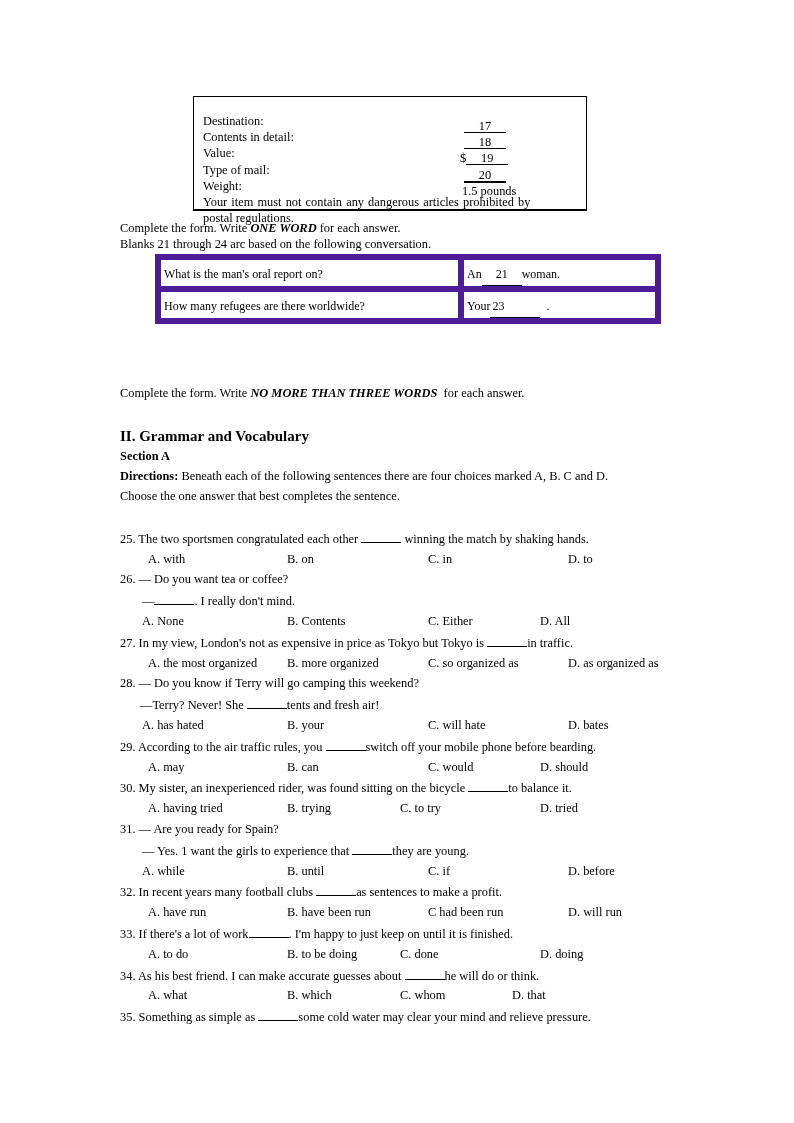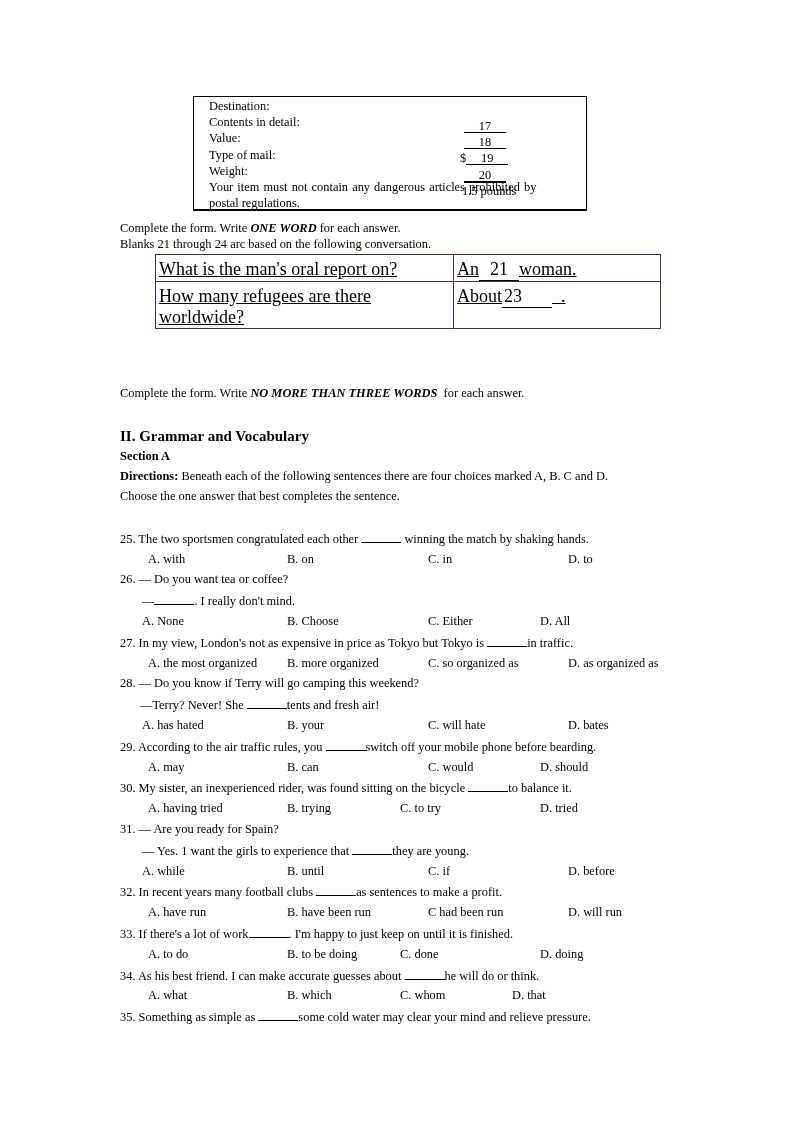--- a/index.html
+++ b/index.html
@@ -10,32 +10,32 @@
   }
   .abs { position: absolute; white-space: nowrap; }
   .bi { font-weight: bold; font-style: italic; }
   .b { font-weight: bold; }
 
   
   #form-box {
     position: absolute; left: 193px; top: 96px; width: 394px; height: 115px;
     border: 1px solid #000; border-bottom: 2px solid #000; box-sizing: border-box;
   }
-  #form-box .row { position: absolute; left: 15px; }
+  #form-box .row { position: absolute; left: 9px; margin-top: 15px; }
   #form-box .val { position: absolute; margin-top: 20px; }
   .blank-line { display: inline-block; border-bottom: 1px solid #000; text-align: center; }
 
   
   #conv-table {
     position: absolute; left: 155px; top: 254px; width: 506px;
     border-collapse: collapse;
   }
   #conv-table td {
-    border: 1px solid #4c1d95; vertical-align: top; padding: 4px 2px 0 3px;
-    font-size: 18px; line-height: 21px; text-decoration: underline;
+    border: 6px solid #4c1d95; vertical-align: top; padding: 4px 2px 0 3px;
+    font-size: 12px; line-height: 21px;
   }
   #conv-table td.q { width: 292px; }
 
   .q-line { position: absolute; left: 120px; white-space: nowrap; }
   .opt { position: absolute; white-space: nowrap; }
   .blank { display: inline-block; width: 40px; border-bottom: 1px solid #000; height: 10px; vertical-align: baseline; }
 </style>
 </head>
 <body>
 
@@ -89,21 +89,21 @@
   <tbody>
       <tr style="height:22px">
     <td class="q">What is the man's oral report on?</td>
     <td>
       <span>An</span><span class="blank-line" style="width:40px">21</span><span>woman.</span>
     </td>
   </tr>
   <tr style="height:31px">
     <td class="q">How many refugees are there worldwide?</td>
     <td>
-      <span>About</span><span class="blank-line" style="width:48px; text-align:left; padding-left:2px">23</span><span style="white-space:pre">  .</span>
+      <span>Your</span><span class="blank-line" style="width:48px; text-align:left; padding-left:2px">23</span><span style="white-space:pre">  .</span>
     </td>
   </tr>
 </tbody>
   </table>
 
 <div class="abs" style="left:120px; top:387px">
   <span>Complete the form.      Write </span><span class="bi">NO MORE  THAN THREE WORDS</span><span style="white-space:pre">  for each answer.</span>
 </div>
 
 <div class="abs b" style="left:120px; top:429px; font-size:15px">II. Grammar and Vocabulary</div>
@@ -115,21 +115,21 @@
 
 <div class="q-line" style="top:532px"><span>25. The two sportsmen congratulated each other </span><span class="blank"></span><span> winning  the match by shaking hands.</span></div>
 <div class="opt" style="left:148px; top:553px">A. with</div>
 <div class="opt" style="left:287px; top:553px">B.  on</div>
 <div class="opt" style="left:428px; top:553px">C. in</div>
 <div class="opt" style="left:568px; top:553px">D. to</div>
 
 <div class="q-line" style="top:573px"><span>26. — Do you want tea or coffee?</span></div>
 <div class="q-line" style="left:142px; top:594px"><span>—</span><span class="blank"></span><span>. I really  don't mind.</span></div>
 <div class="opt" style="left:142px; top:615px">A. None</div>
-<div class="opt" style="left:287px; top:615px">B.  Choose</div>
+<div class="opt" style="left:287px; top:615px">B.  Contents</div>
 <div class="opt" style="left:428px; top:615px">C. Either</div>
 <div class="opt" style="left:540px; top:615px">D. All</div>
 
 <div class="q-line" style="top:636px"><span>27. In my view, London's not as expensive in price as Tokyo but Tokyo is </span><span class="blank"></span><span>in  traffic.</span></div>
 <div class="opt" style="left:148px; top:657px">A. the most organized</div>
 <div class="opt" style="left:287px; top:657px">B.  more organized</div>
 <div class="opt" style="left:428px; top:657px">C.  so organized as</div>
 <div class="opt" style="left:568px; top:657px">D. as organized as</div>
 
 <div class="q-line" style="top:677px"><span>28. — Do you know if Terry will  go camping this weekend?</span></div>

